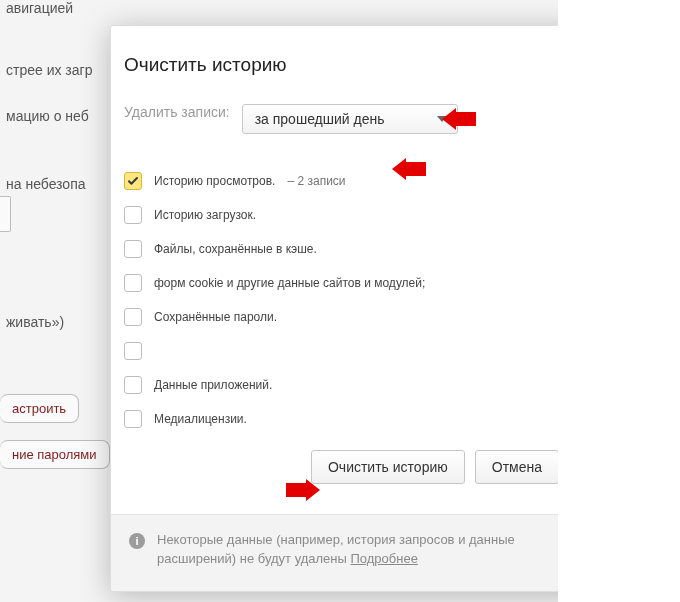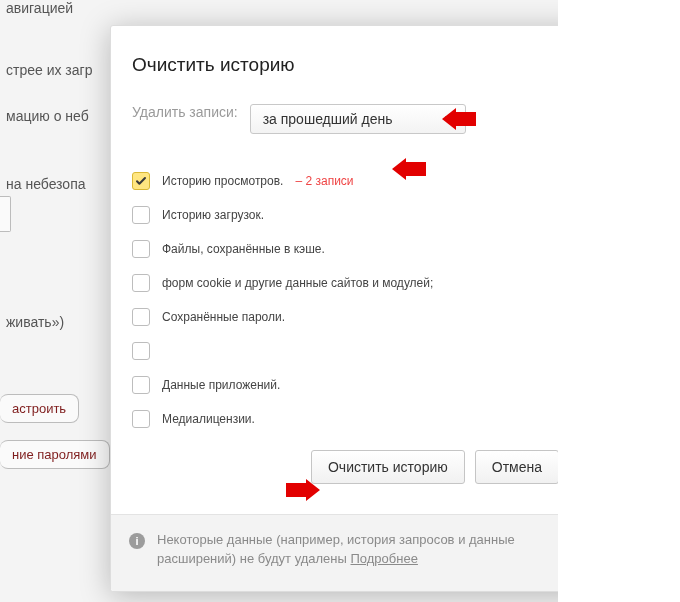--- a/index.html
+++ b/index.html
@@ -4,34 +4,34 @@
 <style>
   html,body{margin:0;padding:0;font-family:Arial,Helvetica,sans-serif;font-size:14px;color:#333;background:#fff}
   .viewport{width:558px;height:602px;position:relative;overflow:hidden}
   .bg{position:absolute;inset:0;background:#f4f4f4;padding:0 0 0 0}
   .bg-text{position:absolute;color:#555;font-size:14px}
   .bg-btn{position:absolute;border:1px solid #bcbcbc;background:#fafafa;padding:6px 12px;font-size:13px;color:#7f1d1d;border-radius:8px}
   .bg-cut-btn{position:absolute;border:1px solid #bcbcbc;border-left:none;background:#fafafa;height:34px;border-radius:0 2px 2px 0}
 
   .overlay{position:absolute;inset:0;background:rgba(0,0,0,0)}
   .dialog{position:absolute;left:110px;top:25px;width:480px;background:#fff;border:1px solid #ddd;box-shadow:0 4px 30px rgba(0,0,0,0.25);border-radius:3px}
-  .dialog-body{padding:28px 32px 8px 21px}
+  .dialog-body{padding:28px 32px 8px 13px}
   .dialog-title{font-size:19px;color:#222;margin-bottom:28px;font-weight:400}
   .close-x{position:absolute;right:12px;top:12px;width:20px;height:20px;border-radius:50%;color:#bbb;font-size:18px;line-height:18px;text-align:center;cursor:pointer}
   .row-period{display:flex;gap:12px;margin-bottom:30px}
   .period-label{color:#9a9a9a;font-size:14px}
   .select{position:relative;border:1px solid #c8c8c8;border-radius:3px;background:linear-gradient(#fff,#f3f3f3);padding:6px 34px 6px 12px;font-size:14px;color:#333;cursor:pointer;min-width:168px}
   .select .caret{position:absolute;right:10px;top:50%;transform:translateY(-50%);width:0;height:0;border-left:5px solid transparent;border-right:5px solid transparent;border-top:6px solid #666}
   .opts{list-style:none;margin:0;padding:0}
   .opts li{display:flex;align-items:center;gap:12px;padding:8px 0;font-size:12px;color:#444}
   .cb{width:16px;height:16px;border:1px solid #bdbdbd;border-radius:3px;background:#fff;display:inline-flex;align-items:center;justify-content:center;flex:0 0 16px}
   .cb.checked{background:#ffe681;border-color:#d9b836}
   .cb.checked svg{display:block}
   .cb svg{display:none}
-  .opt-count{color:#ef4444}
+  .opt-count{color:#737373}
   .actions{display:flex;justify-content:flex-end;gap:10px;padding:14px 0 22px 0}
   .btn{border:1px solid #c5c5c5;background:linear-gradient(#fff,#f1f1f1);border-radius:3px;padding:8px 16px;font-size:14px;color:#333;cursor:pointer}
   .footer{background:#f3f3f3;border-top:1px solid #e3e3e3;padding:16px 18px 22px 18px;display:flex;gap:12px;align-items:flex-start;border-radius:0 0 3px 3px}
   .footer .info-ico{width:16px;height:16px;border-radius:50%;background:#9c9c9c;color:#fff;font-size:11px;font-weight:bold;display:flex;align-items:center;justify-content:center;flex:0 0 16px;margin-top:2px}
   .footer-text{font-size:13px;color:#8a8a8a;line-height:1.45}
   .footer-text a{color:#8a8a8a;text-decoration:underline;cursor:pointer}
 
   .arrow{position:absolute;width:34px;height:22px}
   .arrow svg{display:block}
 </style>

